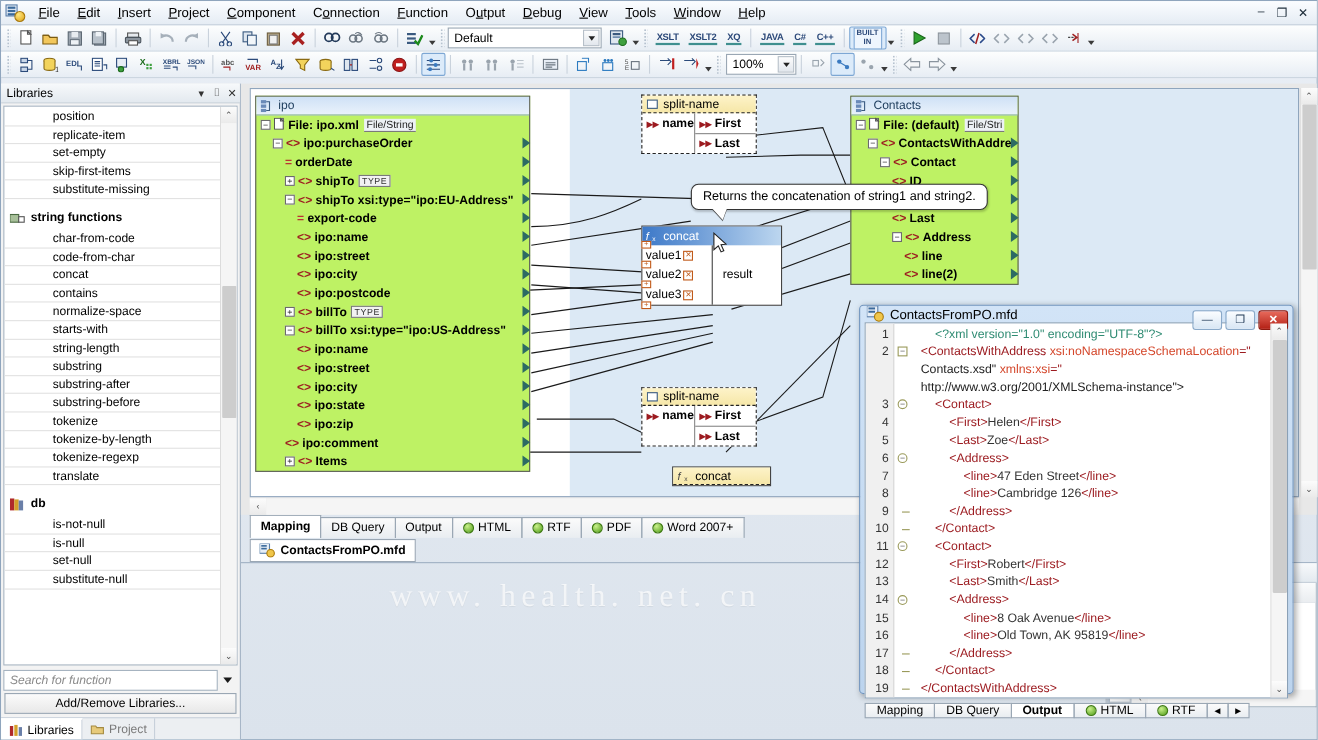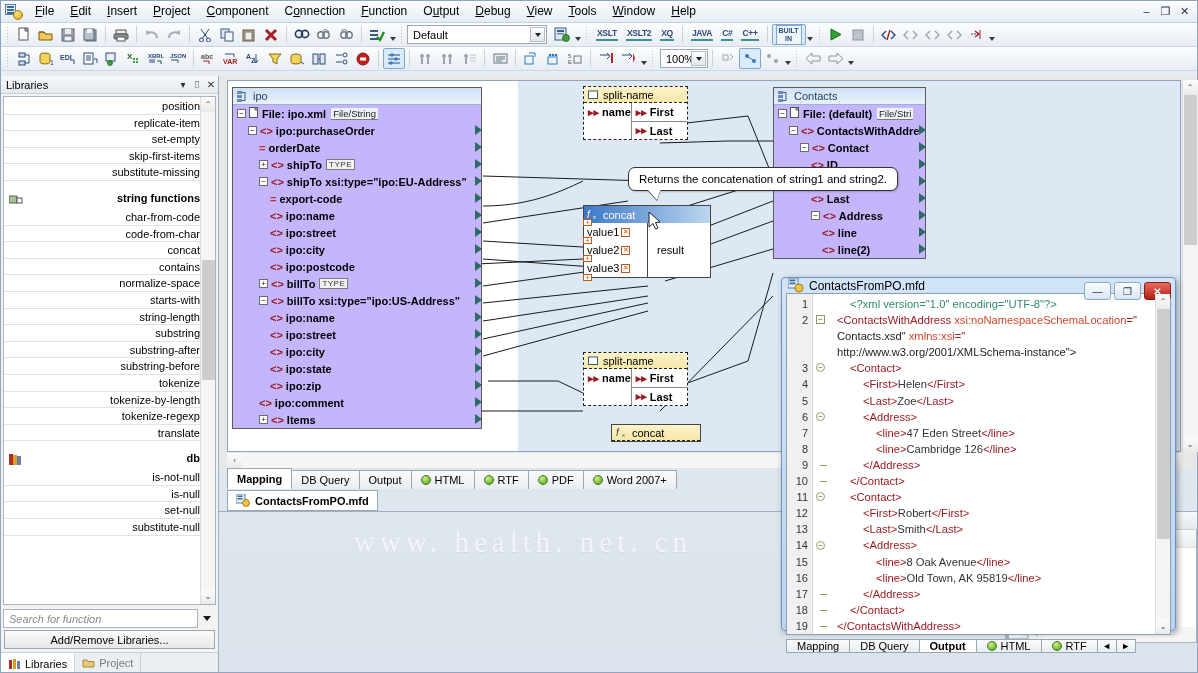--- a/index.html
+++ b/index.html
@@ -96,42 +96,42 @@
     width:140px;height:19px;background:#fff;border:1px solid #9aa7b4;
     display:flex;align-items:center;padding-left:5px;font-size:11px;
     position:relative; flex:0 0 auto;
   }
   .combo .arrow {
     position:absolute;right:1px;top:1px;width:15px;height:15px;
     background:linear-gradient(#fdfdfd,#e2e7ed);border:1px solid #b6bfc8;
     display:flex;align-items:center;justify-content:center;
   }
   .combo .arrow:after{content:"";border-left:3px solid transparent;border-right:3px solid transparent;border-top:4px solid #222;}
-  .zoomcombo { width:48px;text-align:center; }
+  .zoomcombo { width:64px;text-align:center; }
 
   
   .body { position:absolute; left:0; right:0; top:75px; bottom:0; display:flex; }
 
   
   .libpane {
     width:218px; flex:0 0 218px; display:flex; flex-direction:column;
     background:#f3f3f3; border-right:1px solid #9fb0c2;
   }
   .panehdr {
     height:18px; display:flex; align-items:center;
     background:linear-gradient(#f7f9fb,#e3e9ef);
     border-bottom:1px solid #c7d0da; padding-left:5px; font-size:11px;
   }
   .panehdr .ttl { flex:1; }
   .panehdr .ic { width:14px;text-align:center;cursor:default;font-size:10px;color:#333; }
   .libtree {
     flex:1; background:#fff; border:1px solid #a6b3c0; margin:2px;
     overflow:hidden; position:relative; display:flex;
   }
-  .libtree .inner { flex:1; padding-top:1px; overflow:hidden;text-align:right; }
+  .libtree .inner { flex:1; padding-top:1px; overflow:hidden; }
   .litem {
     height:16.6px; line-height:16.6px; padding-left:44px; font-size:11px;
     border-bottom:1px solid #e2e2e2; margin-left:0; white-space:nowrap;
   }
   .lgroup {
     height:21px; line-height:21px; font-weight:bold; font-size:11px;
     padding-left:24px; position:relative; white-space:nowrap;
   }
   .lgroup .gi {
     position:absolute; left:5px; top:4px; width:14px;height:12px;
@@ -175,21 +175,21 @@
     position:absolute; left:8px; top:4px; right:16px; bottom:16px;
     background:#ffffff; border:1px solid #8fa5bd; overflow:hidden;
   }
   .canvas .bgfill {
     position:absolute; left:290px; top:0; right:0; bottom:0; background:#dce9f5;
   }
   .canvas svg.wires { position:absolute; left:0;top:0; }
 
   
   .comp {
-    position:absolute; background:#c4b5fd; border:1px solid #5a5a5a;
+    position:absolute; background:#bef264; border:1px solid #5a5a5a;
     font-size:11px;
   }
   .comp .chdr {
     height:17px; display:flex; align-items:center; gap:4px; padding-left:4px;
     background:linear-gradient(#cfe1f6,#e9f2fb);
     border-bottom:1px solid #9ab4d0; font-size:11px; color:#1d3c5c;
   }
   .comp .row {
     height:17px; display:flex; align-items:center; white-space:nowrap;
     padding-left:4px; font-size:11px;

